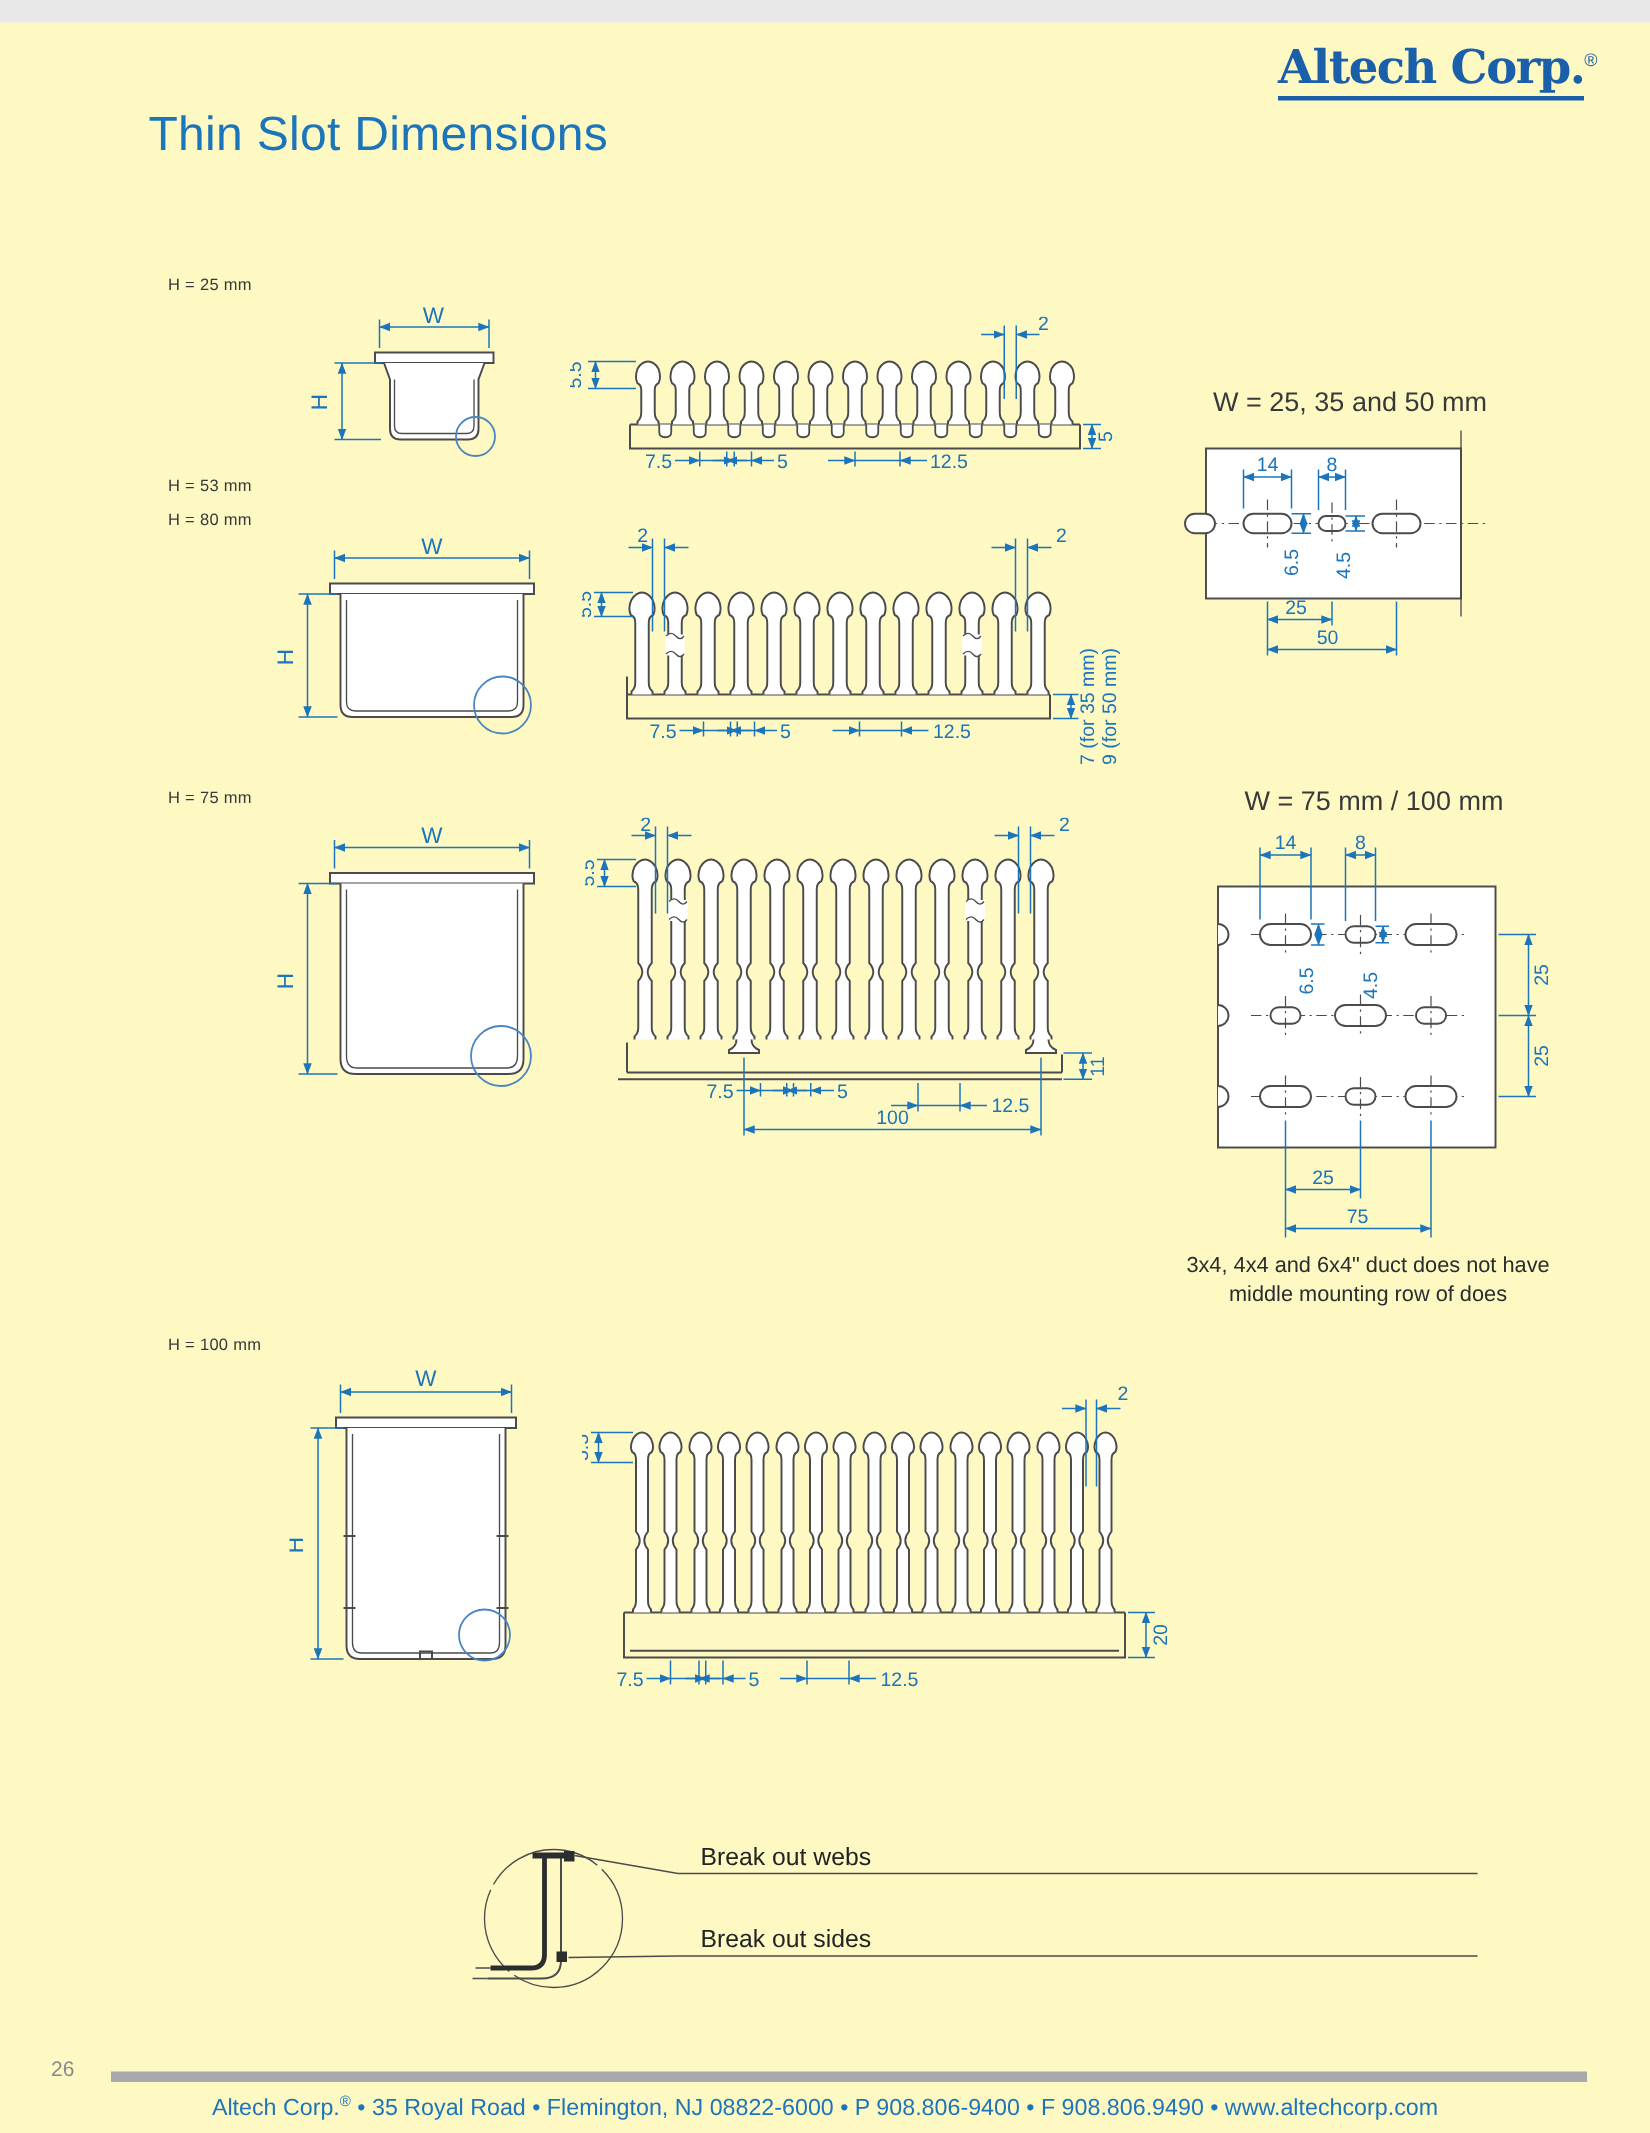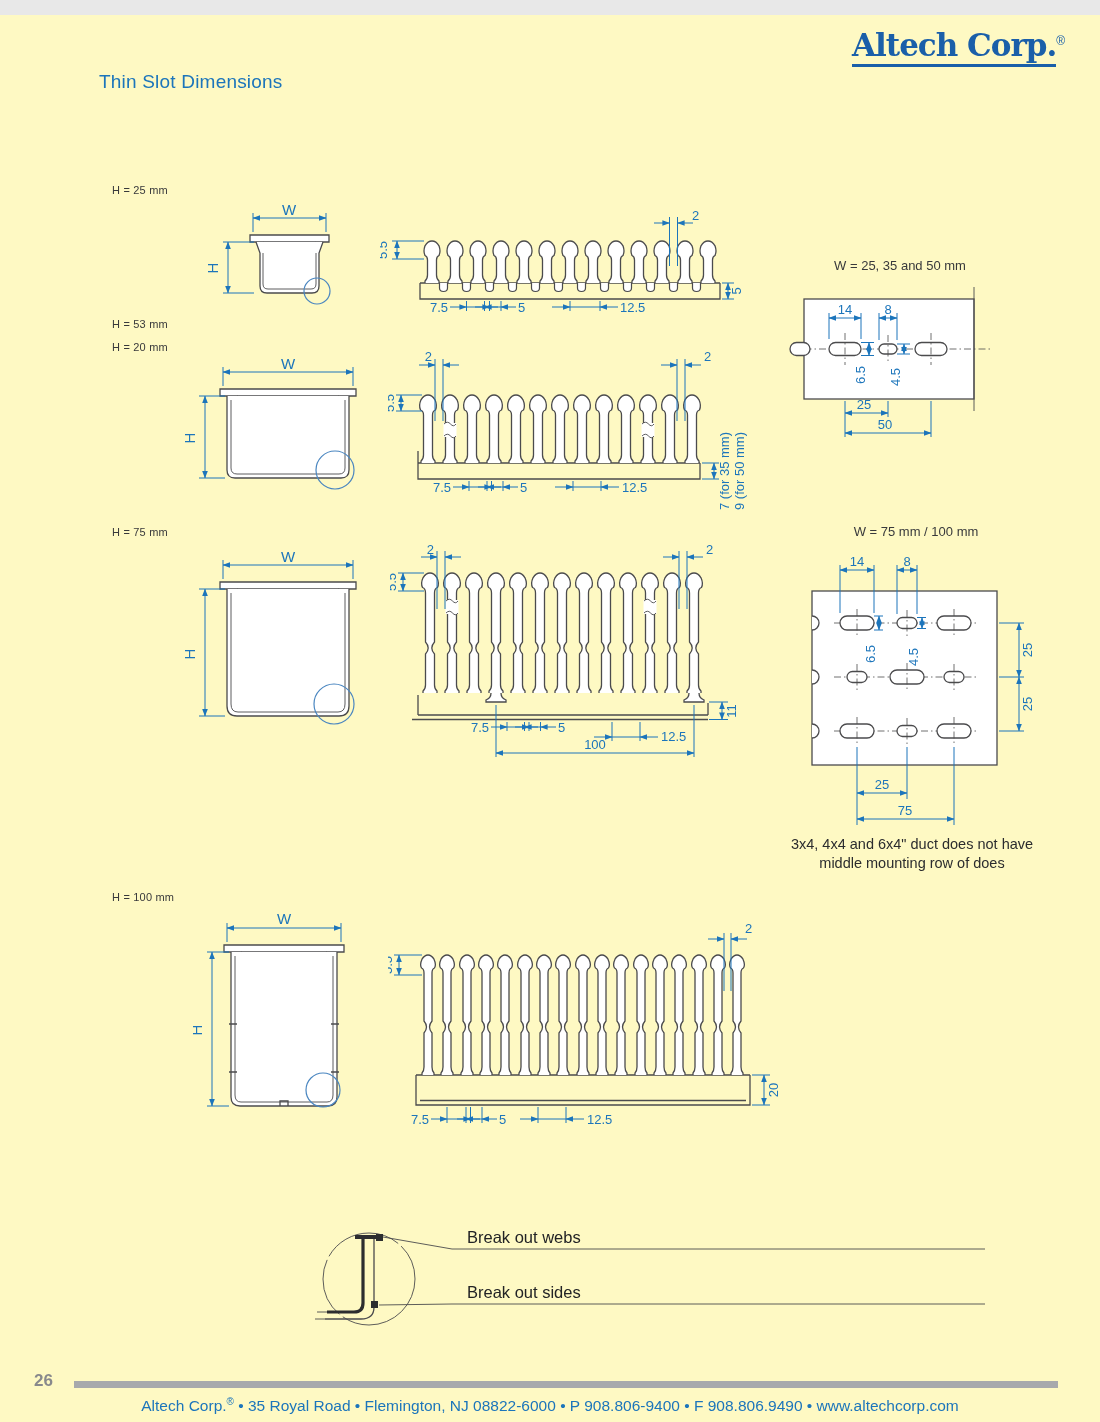--- a/index.html
+++ b/index.html
@@ -12,42 +12,42 @@
   
   #logo {
     position:absolute; left:852px; top:12px;
     font-family:"DejaVu Serif",serif; font-weight:bold;
     font-size:31px; color:#1a5fa9; letter-spacing:-1px; white-space:nowrap;
   }
   #logo .main { display:inline-block; border-bottom:3px solid #1a5fa9; padding-bottom:1px; }
   #logo .reg { font-size:12px; vertical-align:super; font-family:"Liberation Sans",sans-serif; font-weight:normal; }
   #page-title {
     position:absolute; left:99px; top:56px;
-    font-size:19px; color:#1c75bb; font-weight:500; letter-spacing:0.2px;
+    font-size:32px; color:#1c75bb; font-weight:500; letter-spacing:0.2px;
   }
   .sec-label { position:absolute; font-size:11px; color:#38393b; letter-spacing:0.2px; }
-  .plate-title { position:absolute; font-size:13px; color:#38393b; text-align:center; }
+  .plate-title { position:absolute; font-size:18px; color:#38393b; text-align:center; }
   #mount-note { position:absolute; left:772px; top:820px; width:280px; text-align:center;
     font-size:14.5px; color:#2b2c2e; line-height:1.3; }
   
   .ln   { stroke:#4b4b4d; stroke-width:1.3; fill:none; }
   .lw   { stroke:#4b4b4d; stroke-width:1.3; fill:#ffffff; }
   .thin { stroke:#4b4b4d; stroke-width:0.9; fill:none; }
   .blue { stroke:#4a86c0; stroke-width:1.2; fill:none; }
   .cl   { stroke:#4b4b4d; stroke-width:0.8; fill:none; stroke-dasharray:7 3 1.5 3; }
   .tooth{ fill:#ffffff; stroke:#4b4b4d; stroke-width:1.3; }
   .slotu{ fill:#ffffff; stroke:#4b4b4d; stroke-width:1.2; }
   .xl   { stroke:#1c75bb; stroke-width:1; fill:none; }
   .dl   { stroke:#1c75bb; stroke-width:1; fill:none; marker-start:url(#ar); marker-end:url(#ar); }
   .de   { stroke:#1c75bb; stroke-width:1; fill:none; marker-end:url(#ar); }
   text.dt { fill:#1c75bb; font-family:"Liberation Sans",sans-serif; font-size:13px; }
   text.ax { fill:#1c75bb; font-family:"Liberation Sans",sans-serif; font-size:15px; }
   text.bk { fill:#222325; font-family:"Liberation Sans",sans-serif; font-size:16.5px; }
   
-  #footer-num { position:absolute; left:34px; top:1356px; font-size:17px; color:#88898c; font-weight:bold; }
+  #footer-num { position:absolute; left:34px; top:1356px; font-size:14px; color:#88898c; font-weight:normal; }
   #footer-bar { position:absolute; left:74px; top:1366px; width:984px; height:7px; background:#a7a9ac; }
   #footer-address { position:absolute; left:0; top:1381px; width:1100px; text-align:center;
     font-size:15.5px; color:#1c75bb; }
   #footer-address .reg { font-size:10px; vertical-align:super; }
 </style>
 </head>
 <body>
 
 <div id="page">
 
@@ -70,21 +70,21 @@
     </defs>
   </svg>
 
   
   <div id="logo"><span class="main">Altech Corp.</span><span class="reg">®</span></div>
   <div id="page-title">Thin Slot Dimensions</div>
 
   
   <div class="sec-label" style="left:112px; top:169px;">H = 25 mm</div>
   <div class="sec-label" style="left:112px; top:303px;">H = 53 mm</div>
-  <div class="sec-label" style="left:112px; top:326px;">H = 20 mm</div>
+  <div class="sec-label" style="left:112px; top:326px;">H = 80 mm</div>
   <div class="sec-label" style="left:112px; top:511px;">H = 75 mm</div>
   <div class="sec-label" style="left:112px; top:876px;">H = 100 mm</div>
 
   
   <svg class="abs" style="left:193px; top:186px;" width="175" height="115">
     <path class="xl" d="M60,31 L60,12 M133,31 L133,12"></path>
     <path class="dl" d="M60,17 L133,17"></path>
     <text class="ax" x="96" y="14" text-anchor="middle">W</text>
     <g>
       <path class="lw" d="M57,34 L136,34 L136,41 L57,41 Z"></path>

